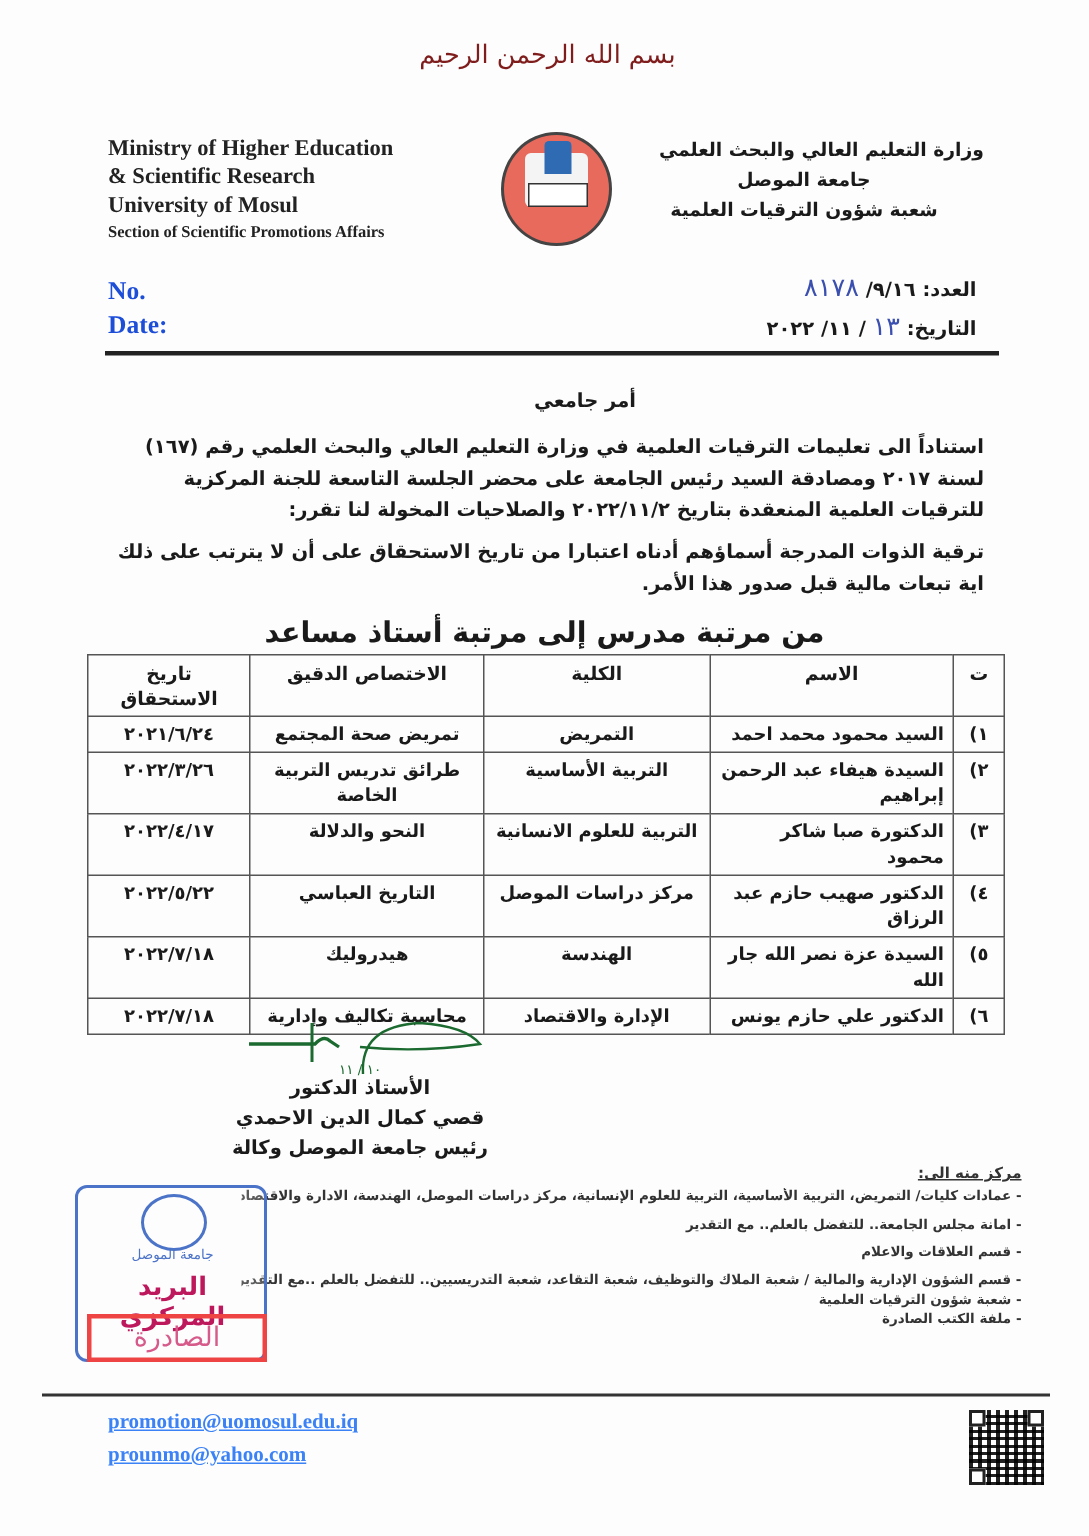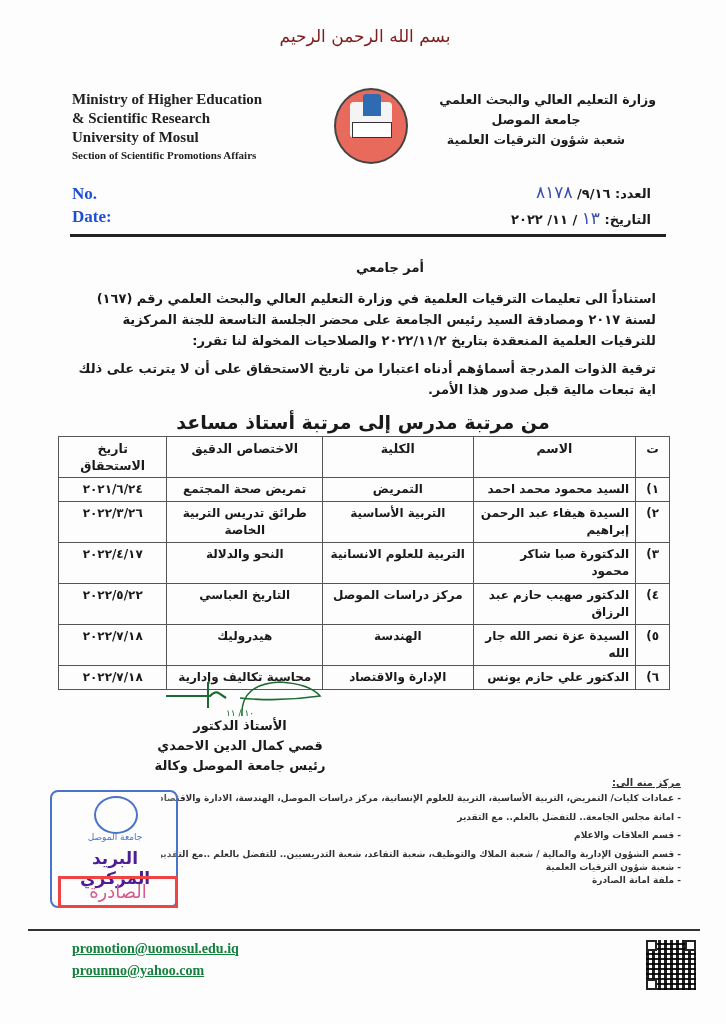--- a/index.html
+++ b/index.html
@@ -34,26 +34,26 @@
   .c-n { width:22px; } .c-name { width:165px; } .c-col { width:150px; } .c-spec { width:155px; } .c-date { width:100px; }
   .sig { left:130px; top:680px; width:210px; height:40px; }
   .signame { left:140px; top:716px; width:200px; text-align:center; font-weight:bold; font-size:13px; line-height:20px; direction:rtl; }
   .copies { right:45px; top:776px; width:520px; font-size:9px; line-height:13px; font-weight:bold; color:#333; }
   .copies .hd { text-decoration:underline; font-size:10px; margin-bottom:3px; }
   .copies .it { white-space:nowrap; overflow:hidden; }
   .stamp { left:50px; top:790px; width:128px; height:118px; border:2px solid #4b73c8; border-radius:8px;
            box-sizing:border-box; background:rgba(255,255,255,0.2); }
   .stamp .seal { position:absolute; left:42px; top:4px; width:40px; height:34px; border:2px solid #4b73c8; border-radius:50%; }
   .stamp .arc { position:absolute; left:8px; top:40px; width:110px; font-size:9px; text-align:center; color:#4b73c8; direction:rtl; }
-  .stamp .main { position:absolute; left:4px; top:56px; width:118px; font-size:17px; font-weight:bold; text-align:center; color:#4c1d95; direction:rtl; }
+  .stamp .main { position:absolute; left:4px; top:56px; width:118px; font-size:17px; font-weight:bold; text-align:center; color:#be185d; direction:rtl; }
   .stamp .bot { position:absolute; left:6px; top:84px; width:114px; height:26px; border:3px solid #ef4444; color:#d65a8a;
                 font-size:18px; text-align:center; line-height:26px; direction:rtl; }
   .hr-bot { left:28px; top:929px; width:672px; height:2px; background:#333; }
   .emails { left:72px; top:938px; font-family:"Liberation Serif", serif; font-weight:bold; font-size:14px; line-height:22px; }
-  .emails a { color:#15803d; text-decoration:underline; display:block; }
+  .emails a { color:#3b82f6; text-decoration:underline; display:block; }
   .qr { left:646px; top:940px; width:50px; height:50px; background:
         repeating-linear-gradient(90deg,#222 0 3px,#fff 3px 6px),
         repeating-linear-gradient(0deg,#222 0 2px,#fff 2px 5px); background-blend-mode:multiply; }
   .qr i { position:absolute; width:11px; height:11px; border:2px solid #222; background:#fff; box-sizing:border-box; }
 </style>
 </head>
 <body>
 
 <div class="abs basmala">بسم الله الرحمن الرحيم</div>
 
@@ -172,21 +172,21 @@
   <div>رئيس جامعة الموصل وكالة</div>
 </div>
 
 <div class="abs copies rtl">
   <div class="hd">مركز منه الى:</div>
   <div class="it">- عمادات كليات/ التمريض، التربية الأساسية، التربية للعلوم الإنسانية، مركز دراسات الموصل، الهندسة، الادارة والاقتصاد ..لاتخاذ ما يلزم .. مع التقدير</div>
   <div class="it" style="margin-top:6px">- امانة مجلس الجامعة.. للتفضل بالعلم.. مع التقدير</div>
   <div class="it" style="margin-top:5px">- قسم العلاقات والاعلام</div>
   <div class="it" style="margin-top:6px">- قسم الشؤون الإدارية والمالية / شعبة الملاك والتوظيف، شعبة التقاعد، شعبة التدريسيين.. للتفضل بالعلم ..مع التقدير</div>
   <div class="it">- شعبة شؤون الترقيات العلمية</div>
-  <div class="it">- ملفة امانة الصادرة</div>
+  <div class="it">- ملفة الكتب الصادرة</div>
 </div>
 
 <div class="abs stamp">
   <div class="seal"></div>
   <div class="arc">جامعة الموصل</div>
   <div class="main">البريد المركزي</div>
   <div class="bot">الصادرة</div>
 </div>
 
 <div class="abs hr-bot"></div>

